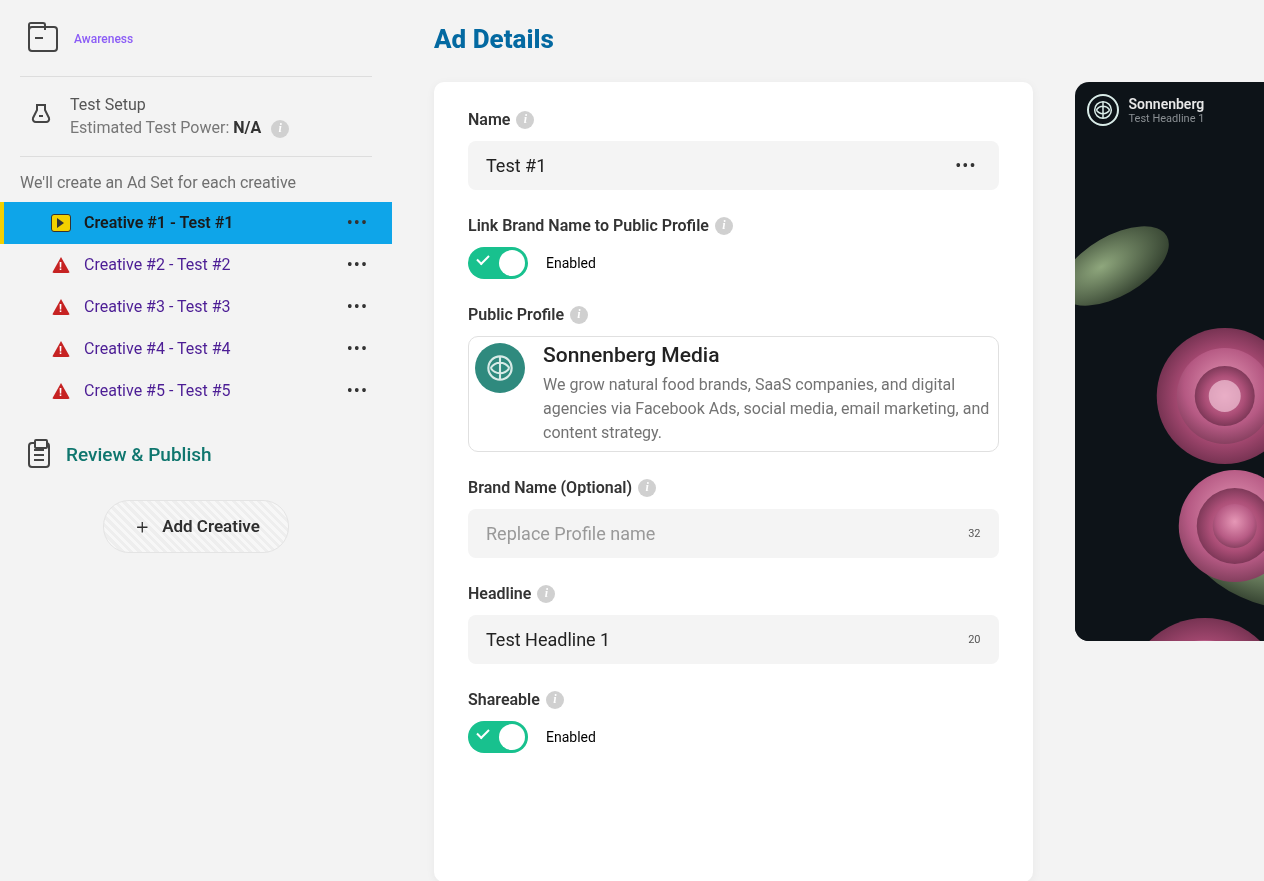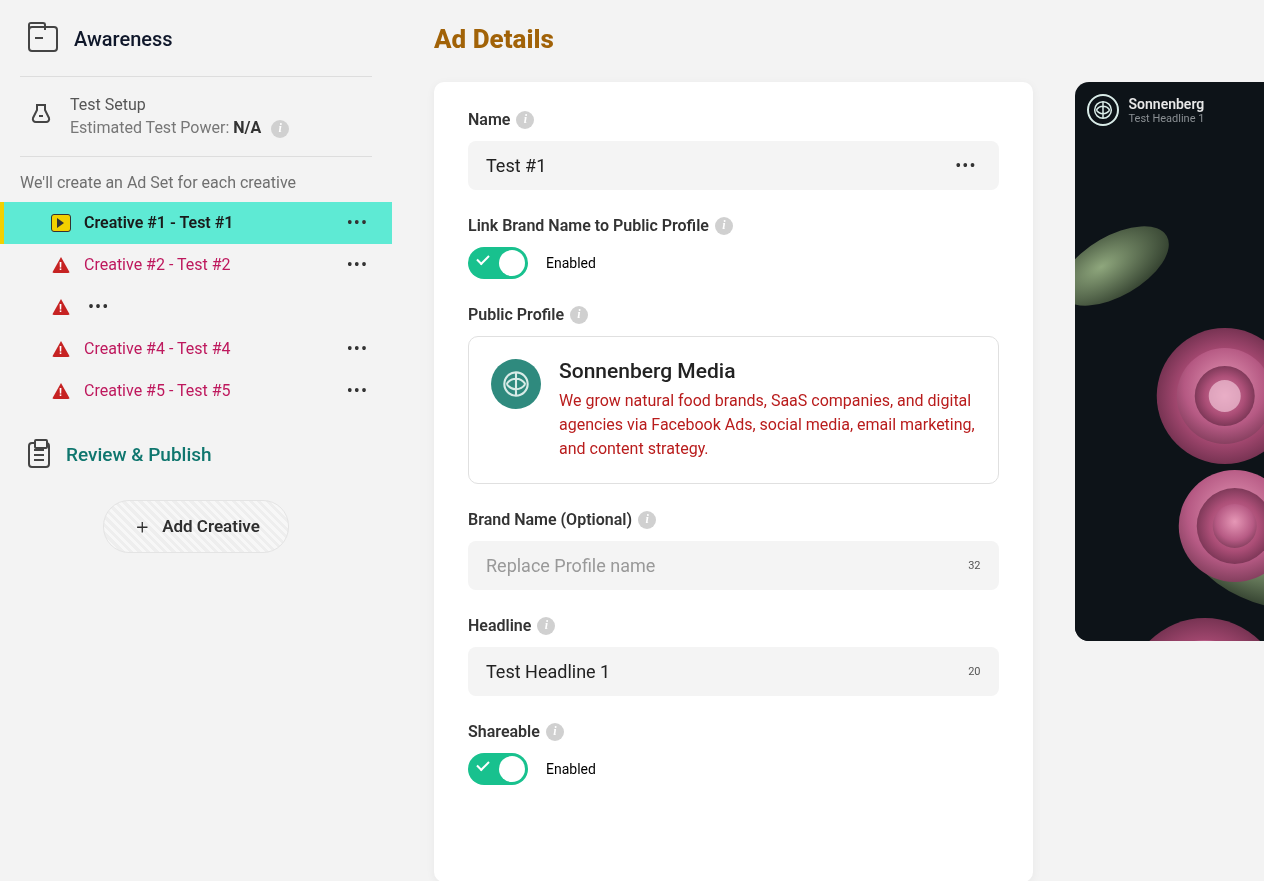--- a/index.html
+++ b/index.html
@@ -18,23 +18,23 @@
   padding-top: 26px;
   flex-shrink: 0;
 }
 .sb-header {
   display: flex;
   align-items: center;
   gap: 16px;
   padding: 0 28px 24px 28px;
 }
 .sb-header .title {
-  font-size: 20px;
+  font-size: 12px;
   font-weight: 500;
-  color: #0f172a;
+  color: #8b5cf6;
 }
 .folder-icon {
   width: 30px;
   height: 26px;
   border: 2.3px solid #444;
   border-radius: 4px;
   position: relative;
 }
 .folder-icon::before {
   content: "";
@@ -108,21 +108,21 @@
 .creative-list { }
 .creative-item {
   display: flex;
   align-items: center;
   padding: 10px 20px 10px 50px;
   gap: 12px;
   cursor: pointer;
   position: relative;
 }
 .creative-item.active {
-  background: #5eead4;
+  background: #0ea5e9;
 }
 .creative-item.active::before {
   content: "";
   position: absolute;
   left: 0;
   top: 0;
   bottom: 0;
   width: 4px;
   background: #f2d000;
 }
@@ -163,21 +163,21 @@
   content: "!";
   position: absolute;
   left: -2px;
   top: 3px;
   color: #fff;
   font-size: 11px;
   font-weight: 700;
 }
 .creative-item .ci-label {
   font-size: 16px;
-  color: #be185d;
+  color: #4c1d95;
   flex: 1;
 }
 .creative-item.active .ci-label { font-weight: 600; color: #1a1a1a; }
 .kebab {
   font-size: 18px;
   color: #333;
   letter-spacing: 1px;
   padding: 0 4px;
 }
 .review-publish {
@@ -242,21 +242,21 @@
 
 
 .main {
   flex: 1;
   padding: 24px 0 0 42px;
   overflow: hidden;
 }
 .main-title {
   font-size: 26px;
   font-weight: 800;
-  color: #a16207;
+  color: #0369a1;
   margin-bottom: 28px;
 }
 .content-row {
   display: flex;
   gap: 42px;
 }
 .form-panel {
   width: 600px;
   background: #fff;
   border-radius: 10px;
@@ -318,21 +318,21 @@
   border-bottom: 2px solid #fff;
   transform: rotate(-45deg);
 }
 .toggle-label {
   font-size: 14px;
   color: #000000;
 }
 .profile-card {
   border: 1px solid #e0e0e0;
   border-radius: 10px;
-  padding: 22px;
+  padding: 6px;
   display: flex;
   gap: 18px;
 }
 .profile-avatar {
   width: 50px;
   height: 50px;
   border-radius: 50%;
   background: #2f8a7e;
   display: flex;
   align-items: center;
@@ -344,21 +344,21 @@
   height: 28px;
 }
 .profile-name {
   font-size: 21px;
   font-weight: 500;
   color: #222;
   margin-bottom: 6px;
 }
 .profile-desc {
   font-size: 16px;
-  color: #b91c1c;
+  color: #737373;
   line-height: 1.5;
 }
 
 
 .preview-panel {
   width: 190px;
   background: #0d1318;
   border-radius: 14px 0 0 14px;
   overflow: hidden;
   position: relative;
@@ -441,20 +441,21 @@
       <div class="ci-icon">
           <div class="warn-tri"></div>
         </div>
       <div class="ci-label">Creative #2 - Test #2</div>
       <div class="kebab">•••</div>
     </div>
     <div class="creative-item">
       <div class="ci-icon">
           <div class="warn-tri"></div>
         </div>
+      <div class="ci-label">Creative #3 - Test #3</div>
       <div class="kebab">•••</div>
     </div>
     <div class="creative-item">
       <div class="ci-icon">
           <div class="warn-tri"></div>
         </div>
       <div class="ci-label">Creative #4 - Test #4</div>
       <div class="kebab">•••</div>
     </div>
     <div class="creative-item">

